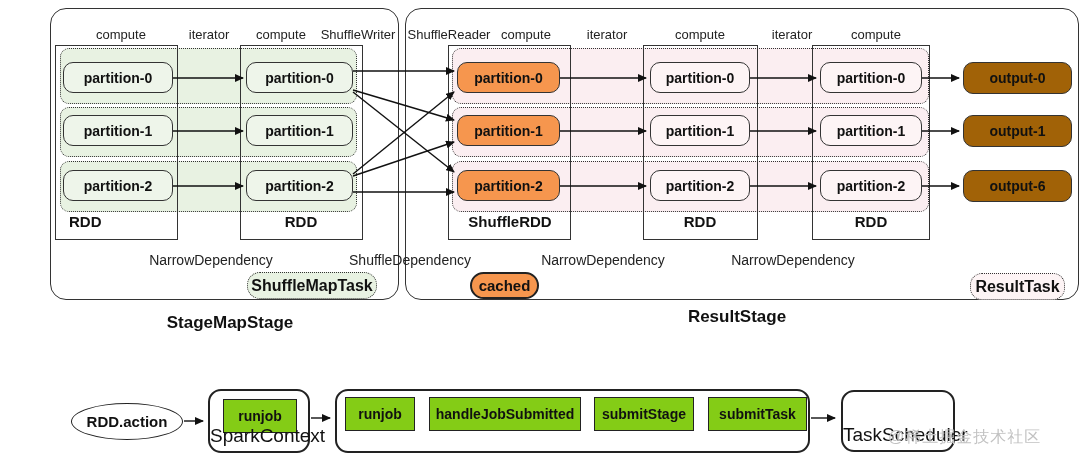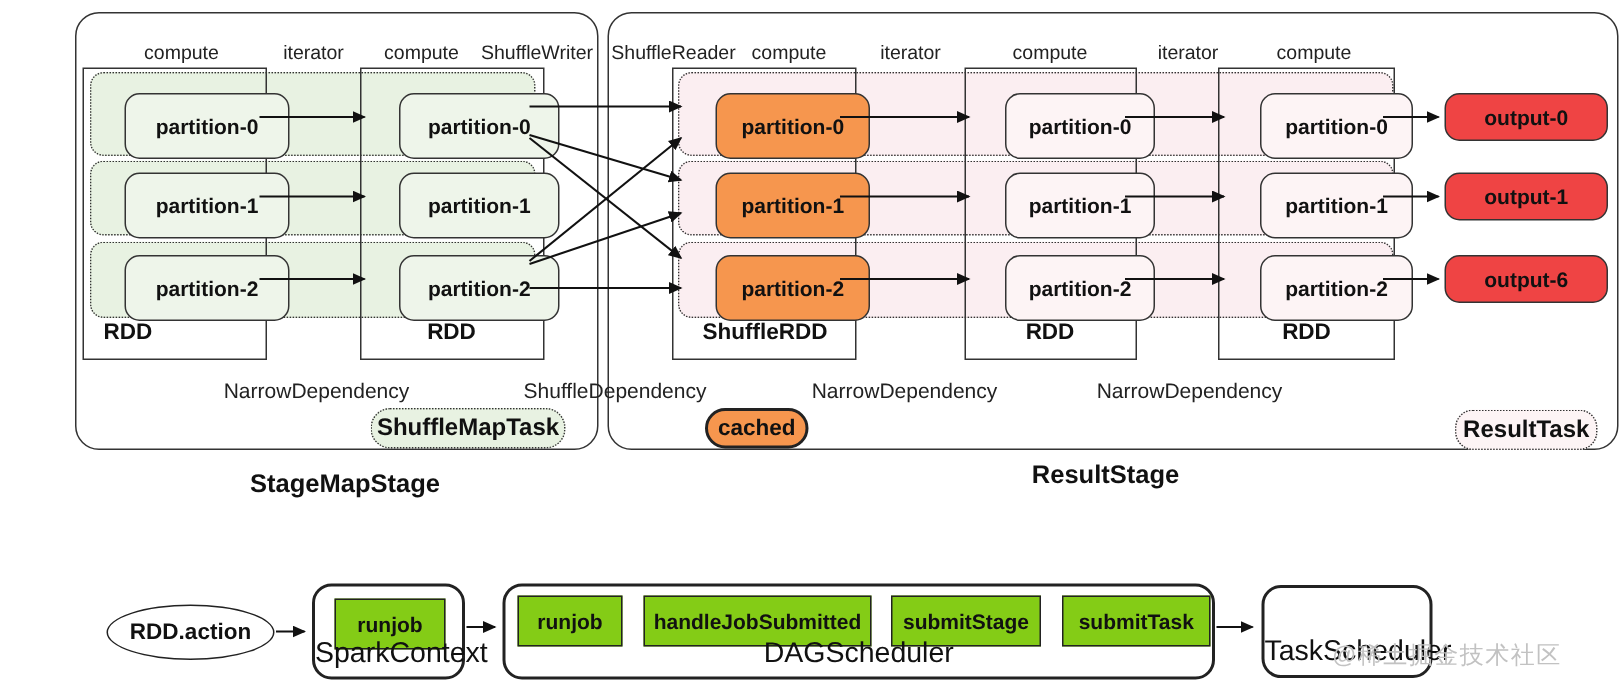--- a/index.html
+++ b/index.html
@@ -6,28 +6,28 @@
   body{font-family:"Liberation Sans","DejaVu Sans",sans-serif;color:#111;}
   #canvas{position:relative;width:1080px;height:463px;background:#fff;overflow:hidden;}
 
   .stage-rect{position:absolute;border:1.6px solid #333;border-radius:16px;background:#fff;}
   .band{position:absolute;border:1.4px dotted #333;border-radius:9px;box-sizing:border-box;}
   .band.green{background:var(--green_band);}
   .band.pink{background:var(--pink_band);}
   .rddbox{position:absolute;border:1.6px solid #333;background:transparent;box-sizing:border-box;z-index:2;}
   .rdd-label{position:absolute;top:213px;font-size:15px;font-weight:bold;z-index:3;}
   .centered{transform:translateX(-50%);}
-  .partition{position:absolute;height:44px;border:1.6px solid #333;border-radius:10px;
+  .partition{position:absolute;height:31px;border:1.6px solid #333;border-radius:10px;
              display:flex;align-items:center;justify-content:center;
-             font-size:14px;font-weight:bold;box-sizing:border-box;z-index:3;margin-left:20px;}
+             font-size:14px;font-weight:bold;box-sizing:border-box;z-index:3;}
   .partition.green{background:var(--green_fill);}
   .partition.orange{background:var(--orange_fill);}
   .partition.pink{background:var(--pink_fill);}
   .output-box{position:absolute;height:32px;width:109px;border:1.6px solid #333;border-radius:10px;
-              background:#ef4444;display:flex;align-items:center;justify-content:center;
+              background:#a16207;display:flex;align-items:center;justify-content:center;
               font-size:14px;font-weight:bold;box-sizing:border-box;z-index:3;}
   .top-label{position:absolute;top:27px;font-size:13px;color:#222;white-space:nowrap;z-index:3;}
   .dep-label{position:absolute;top:252px;font-size:14px;color:#222;white-space:nowrap;z-index:3;}
   .badge{position:absolute;height:27px;display:flex;align-items:center;justify-content:center;
          font-weight:bold;box-sizing:border-box;z-index:4;}
   .badge.green{background:var(--green_band);border:1.6px dotted #333;border-radius:13px;font-size:16px;}
   .badge.orange{background:var(--orange_fill);border:2px solid #222;border-radius:14px;font-size:15px;}
   .badge.pinky{background:var(--pink_fill);border:1.6px dotted #333;border-radius:12px;font-size:16px;}
   .stage-title{position:absolute;font-size:17px;font-weight:bold;white-space:nowrap;z-index:3;}
 
@@ -123,21 +123,20 @@
   <div class="flow-container" style="left:208px;top:389px;width:102px;height:64px;">
     <div class="method-box" style="left:13px;top:8px;width:74px;">runjob</div>
     <div class="flow-label">SparkContext</div>
   </div>
 
   <div class="flow-container" style="left:335px;top:389px;width:475px;height:64px;">
     <div class="method-box" style="left:8px;top:6px;width:70px;">runjob</div>
     <div class="method-box" style="left:257px;top:6px;width:100px;">submitStage</div>
     <div class="method-box" style="left:92px;top:6px;width:152px;">handleJobSubmitted</div>
     <div class="method-box" style="left:371px;top:6px;width:99px;">submitTask</div>
-    <div class="flow-label">DAGScheduler</div>
   </div>
 
   <div class="flow-container" style="left:841px;top:390px;width:114px;height:62px;">
     <div class="flow-label">TaskScheduler</div>
   </div>
 
   <div class="watermark">@稀土掘金技术社区</div>
 
   <svg class="arrows" width="1080" height="463" viewBox="0 0 1080 463">
     <defs>

